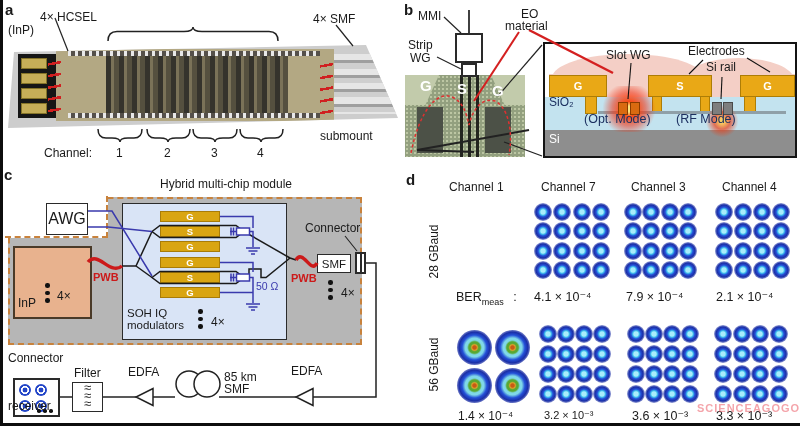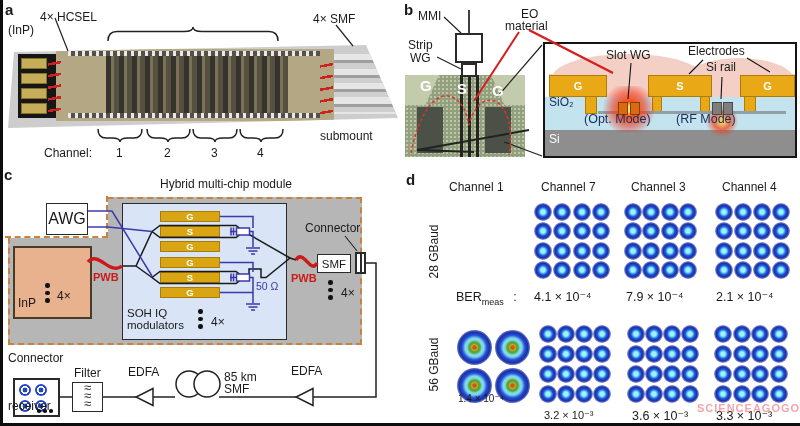--- a/index.html
+++ b/index.html
@@ -351,21 +351,21 @@
       <div class="blob16"></div>
     </div>
 
   <div class="txt" style="left:456px;top:291px;font-size:12.5px;">
     <span>BER</span><sub style="font-size:9px;">meas</sub>
     <span style="margin-left:6px;">:</span>
   </div>
   <span class="txt" style="left:534px;top:291px;font-size:12.5px;">4.1 × 10⁻⁴</span>
   <span class="txt" style="left:626px;top:291px;font-size:12.5px;">7.9 × 10⁻⁴</span>
   <span class="txt" style="left:716px;top:291px;font-size:12.5px;">2.1 × 10⁻⁴</span>
-  <span class="txt" style="left:458px;top:394px;font-size:10px;">1.4 × 10⁻⁴</span>
+  <span class="txt" style="left:458px;top:410px;font-size:12px;">1.4 × 10⁻⁴</span>
   <span class="txt" style="left:544px;top:410px;font-size:11px;">3.2 × 10⁻³</span>
   <span class="txt" style="left:632px;top:410px;font-size:12.5px;">3.6 × 10⁻³</span>
   <span class="txt" style="left:716px;top:410px;font-size:12.5px;text-align:right;">3.3 × 10⁻³</span>
   <span class="watermark">SCIENCEAGOGO</span>
 
   <svg class="overlay" width="800" height="426" viewBox="0 0 800 426">
 
     <g stroke="#222" stroke-width="1.2" fill="none">
       <path d="M55,18 L68,51"></path>
         <path d="M336,25 L353,46"></path>

